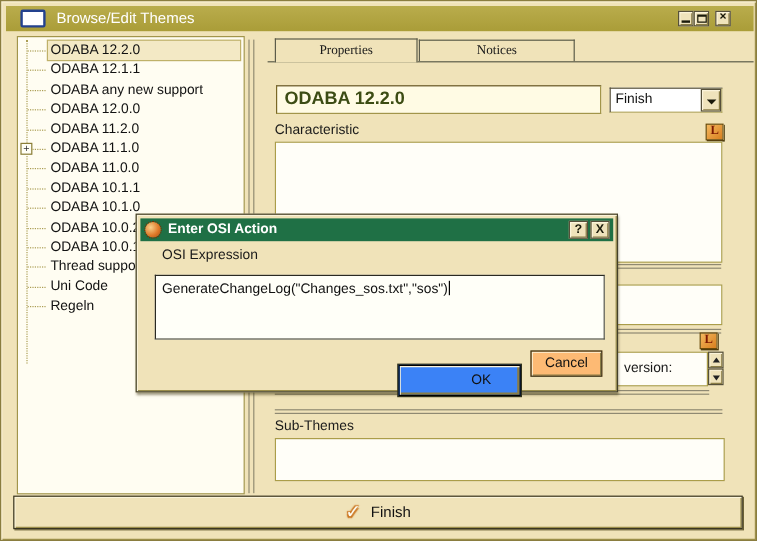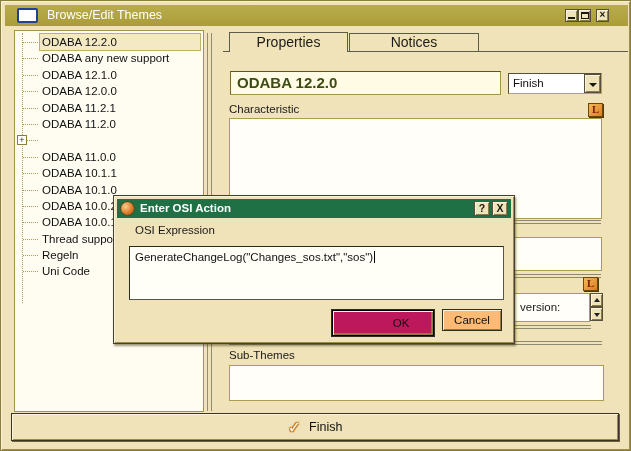--- a/index.html
+++ b/index.html
@@ -33,21 +33,21 @@
   .expand{position:absolute;left:2px;top:3px;width:10px;height:10px;background:#fffef5;
           border:1px solid #8a7d35;font-size:9px;line-height:8px;text-align:center;color:#333;}
 
   
   .split1{position:absolute;left:206px;top:32px;width:1px;height:378px;background:#928c72;}
   .split2{position:absolute;left:210px;top:32px;width:1px;height:378px;background:#928c72;}
 
   
   .tab-underline{position:absolute;left:222px;top:50px;width:405px;height:1px;background:#5c5c4a;z-index:1;}
   .tab{position:absolute;background:#f0e3b9;border:1px solid #5c5c4a;border-bottom:none;
-       text-align:center;font-size:14px;color:#1a1a1a;}
+       text-align:center;font-size:11px;color:#1a1a1a;font-family:Liberation Serif, serif;}
   .tab-active{left:228px;top:31px;width:119px;height:20px;line-height:19px;z-index:3;}
   .tab-inactive{left:348px;top:32px;width:130px;height:18px;line-height:17px;z-index:0;}
 
   
   .name-field{position:absolute;left:229px;top:70px;width:271px;height:24px;background:#fffbe4;
               border:1px solid #a2954a;border-top-color:#63521c;border-left-color:#7a6826;
               font-weight:bold;font-size:15px;color:#3c4c14;line-height:22px;padding-left:6px;}
   .combo{position:absolute;left:507px;top:72px;width:94px;height:21px;background:#fff;
          border:1px solid #56503a;border-bottom-color:#b3a75c;border-right-color:#b3a75c;}
   .combo-text{position:absolute;left:4px;top:3px;font-size:11.5px;color:#111;}
@@ -71,36 +71,36 @@
   
   .finish{position:absolute;left:10px;top:412px;width:608px;height:28px;background:#f0e3b9;
           border:1px solid #3a3520;box-shadow:inset 1px 1px 0 #fbf4da, inset -1px -1px 0 #9a8d4a, 1px 1px 0 #6b6135;
           display:flex;align-items:center;justify-content:center;gap:8px;font-size:12.5px;color:#111;}
   .check{color:#fcfcf2;font-weight:bold;font-size:16px;
          text-shadow:0 0 1px #c87018,1px 1px 1px #c87018,-1px 1px 1px #c87018,1px -1px 1px #c87018,-1px -1px 1px #c87018;}
 
   
   .dialog{position:absolute;left:112px;top:177px;width:402px;height:149px;background:#f0e3b9;
           border:1px solid #44402a;z-index:10;
-          box-shadow:inset 1px 1px 0 #faf2d8, inset -1px -1px 0 #9a8d4a, 1px 2px 2px rgba(60,50,10,.5);margin-top:17px;}
+          box-shadow:inset 1px 1px 0 #faf2d8, inset -1px -1px 0 #9a8d4a, 1px 2px 2px rgba(60,50,10,.5);}
   .dlg-titlebar{position:absolute;left:3px;top:3px;right:3px;height:19px;background:#1f7045;}
   .dlg-icon{position:absolute;left:4px;top:3px;width:13px;height:13px;border-radius:50%;
             background:radial-gradient(circle at 35% 35%, #f8d08a, #e07a2a 55%, #a84a10);
             outline:1px dotted #7a3000;}
   .dlg-title{position:absolute;left:23px;top:3px;color:#fff;font-weight:bold;font-size:11.5px;}
   .dlg-btn{position:absolute;top:2px;width:16px;height:15px;background:#efe3bb;
            border:1px solid #56503a;box-shadow:inset 1px 1px 0 #fbf4da, inset -1px -1px 0 #8a7d45;
            font-size:10.5px;line-height:13px;font-weight:bold;text-align:center;color:#1a1a0a;}
   .dlg-help{right:21px;} .dlg-close{right:3px;}
   .dlg-label{position:absolute;left:21px;top:28px;font-size:11.5px;color:#1a1a1a;}
   .dlg-text{position:absolute;left:15px;top:50px;width:375px;height:54px;background:#fffff8;
             border:1px solid #55554a;border-top-color:#2a2a22;border-left-color:#2a2a22;
             font-size:11.5px;color:#111;padding:4px 5px;white-space:nowrap;overflow:hidden;}
   .caret{display:inline-block;width:1px;height:12px;background:#000;margin-left:1px;vertical-align:-2px;}
-  .dlg-ok{position:absolute;left:218px;top:114px;width:102px;height:26px;background:#be185d;
+  .dlg-ok{position:absolute;left:218px;top:125px;width:102px;height:26px;background:#3b82f6;
           border:1px solid #000;box-shadow:0 0 0 1px #30301a, inset 1px 1px 0 #fbf4da, inset -2px -2px 0 #8a7d45;
           font-size:11.5px;text-align:center;line-height:24px;color:#111;padding-left:36px;}
   .dlg-cancel{position:absolute;left:328px;top:113px;width:60px;height:22px;background:#fdba74;
           border:1px solid #30301a;box-shadow:inset 1px 1px 0 #fbf4da, inset -1px -1px 0 #8a7d45;
           font-size:11.5px;text-align:center;line-height:20px;color:#111;}
 </style>
 </head>
 <body>
 
 <div id="app">
@@ -113,34 +113,33 @@
       </div>
     <div class="winbtn btn-max">
         <div class="glyph-max"></div>
       </div>
     <div class="winbtn btn-close">×</div>
   </div>
 
   <div class="treebox">
     <div class="tree-vline"></div>
   <div class="tree-row sel"><span class="lbl">ODABA 12.2.0</span></div>
+      <div class="tree-row"><span class="lbl">ODABA 12.1.1</span></div>
       <div class="tree-row"><span class="lbl">ODABA any new support</span></div>
-      <div class="tree-row"><span class="lbl">ODABA 12.1.0</span></div>
       <div class="tree-row"><span class="lbl">ODABA 12.0.0</span></div>
-      <div class="tree-row"><span class="lbl">ODABA 11.2.1</span></div>
       <div class="tree-row"><span class="lbl">ODABA 11.2.0</span></div>
-      <div class="tree-row"><span class="expand">+</span></div>
+      <div class="tree-row"><span class="expand">+</span><span class="lbl">ODABA 11.1.0</span></div>
       <div class="tree-row"><span class="lbl">ODABA 11.0.0</span></div>
       <div class="tree-row"><span class="lbl">ODABA 10.1.1</span></div>
       <div class="tree-row"><span class="lbl">ODABA 10.1.0</span></div>
       <div class="tree-row"><span class="lbl">ODABA 10.0.2.</span></div>
       <div class="tree-row"><span class="lbl">ODABA 10.0.1.</span></div>
       <div class="tree-row"><span class="lbl">Thread support</span></div>
+      <div class="tree-row"><span class="lbl">Uni Code</span></div>
       <div class="tree-row"><span class="lbl">Regeln</span></div>
-      <div class="tree-row"><span class="lbl">Uni Code</span></div>
     </div>
   <div class="split1"></div>
   <div class="split2"></div>
 
   <div class="tab-underline"></div>
   <div class="tab tab-active">Properties</div>
   <div class="tab tab-inactive">Notices</div>
 
   <div class="name-field">ODABA 12.2.0</div>
 

